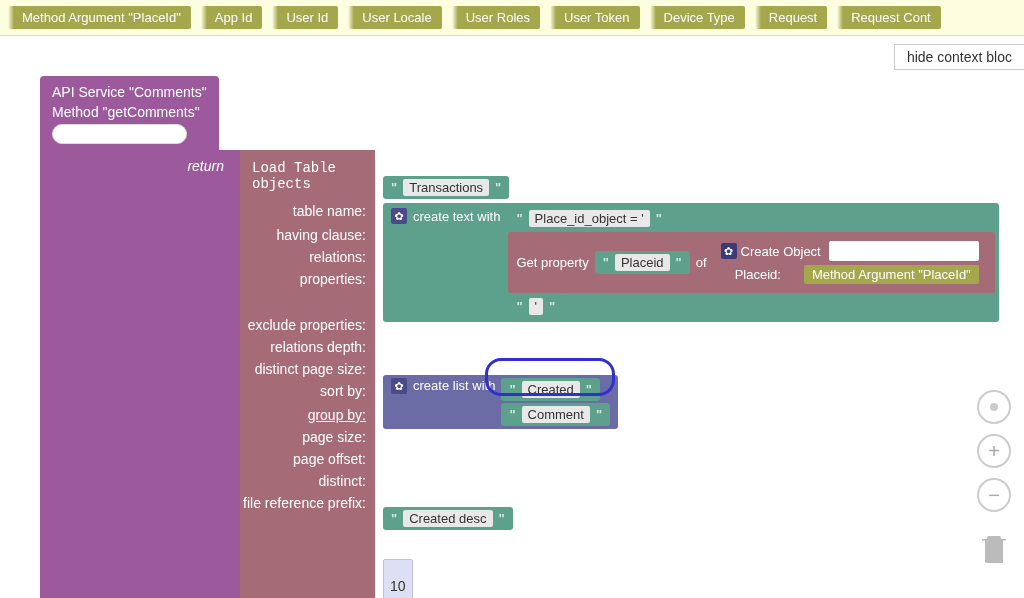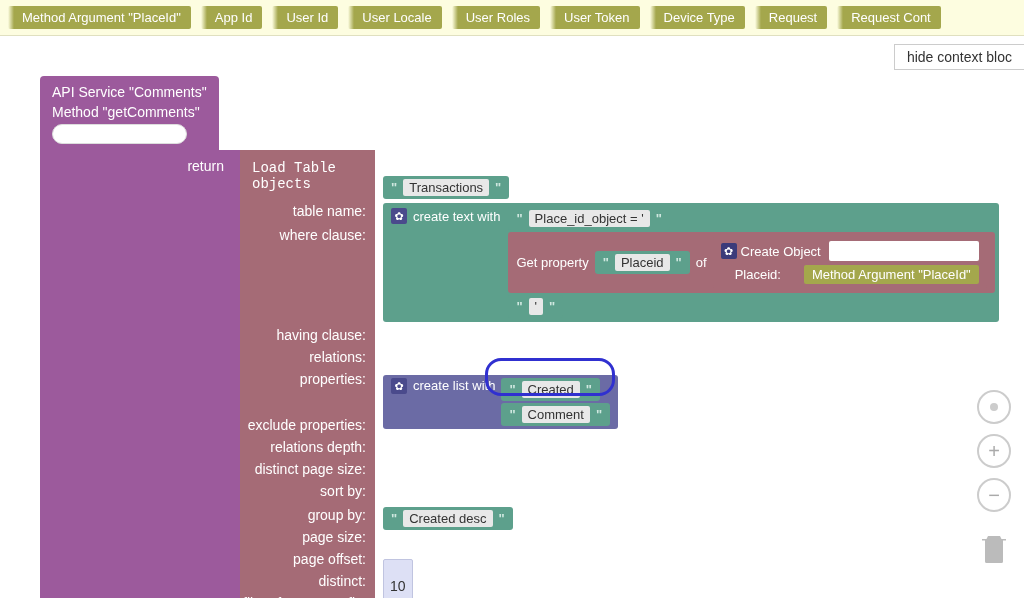--- a/index.html
+++ b/index.html
@@ -90,20 +90,21 @@
       align-items: flex-end;
       justify-content: flex-start;
       font-size: 14px;
       width: 200px;
       min-height: 420px;
     }
     .block-purple-body .return-label {
       align-self: flex-end;
       padding: 4px 8px;
       margin-bottom: 2px;
+      font-style: italic;
     }
     
     .block-mauve {
       background: #a56b76;
       color: #fff;
       padding: 6px 10px;
       min-height: 420px;
       display: flex;
       flex-direction: column;
       position: relative;
@@ -315,29 +316,28 @@
     <div class="main-blocks">
       <div class="block-purple-body">
         <div class="return-label">return</div>
       </div>
 
       <div class="block-mauve" style="width:135px;">
         <div class="block-mauve-title">Load Table objects</div>
 
         <div class="label-col">
           <div class="field-label" style="height:24px;line-height:22px;">table name:</div>
-          <div class="field-label" style="height:100px;line-height:22px;">where clause:</div>
           <div class="field-label" style="height:22px;line-height:22px;">having clause:</div>
           <div class="field-label" style="height:22px;line-height:22px;">relations:</div>
           <div class="field-label" style="height:46px;line-height:22px;">properties:</div>
           <div class="field-label" style="height:22px;line-height:22px;">exclude properties:</div>
           <div class="field-label" style="height:22px;line-height:22px;">relations depth:</div>
           <div class="field-label" style="height:22px;line-height:22px;">distinct page size:</div>
           <div class="field-label" style="height:24px;line-height:22px;">sort by:</div>
-          <div class="field-label" style="height:22px;line-height:22px;">group by:</div>
+          <div class="field-label" style="height:22px;line-height:22px;text-decoration:underline;">group by:</div>
           <div class="field-label" style="height:22px;line-height:22px;">page size:</div>
           <div class="field-label" style="height:22px;line-height:22px;">page offset:</div>
           <div class="field-label" style="height:22px;line-height:22px;">distinct:</div>
           <div class="field-label" style="height:22px;line-height:22px;">file reference prefix:</div>
         </div>
       </div>
 
       <div style="display:flex;flex-direction:column;padding-top:26px;">
 
         <div class="field-row" style="height:24px;">

